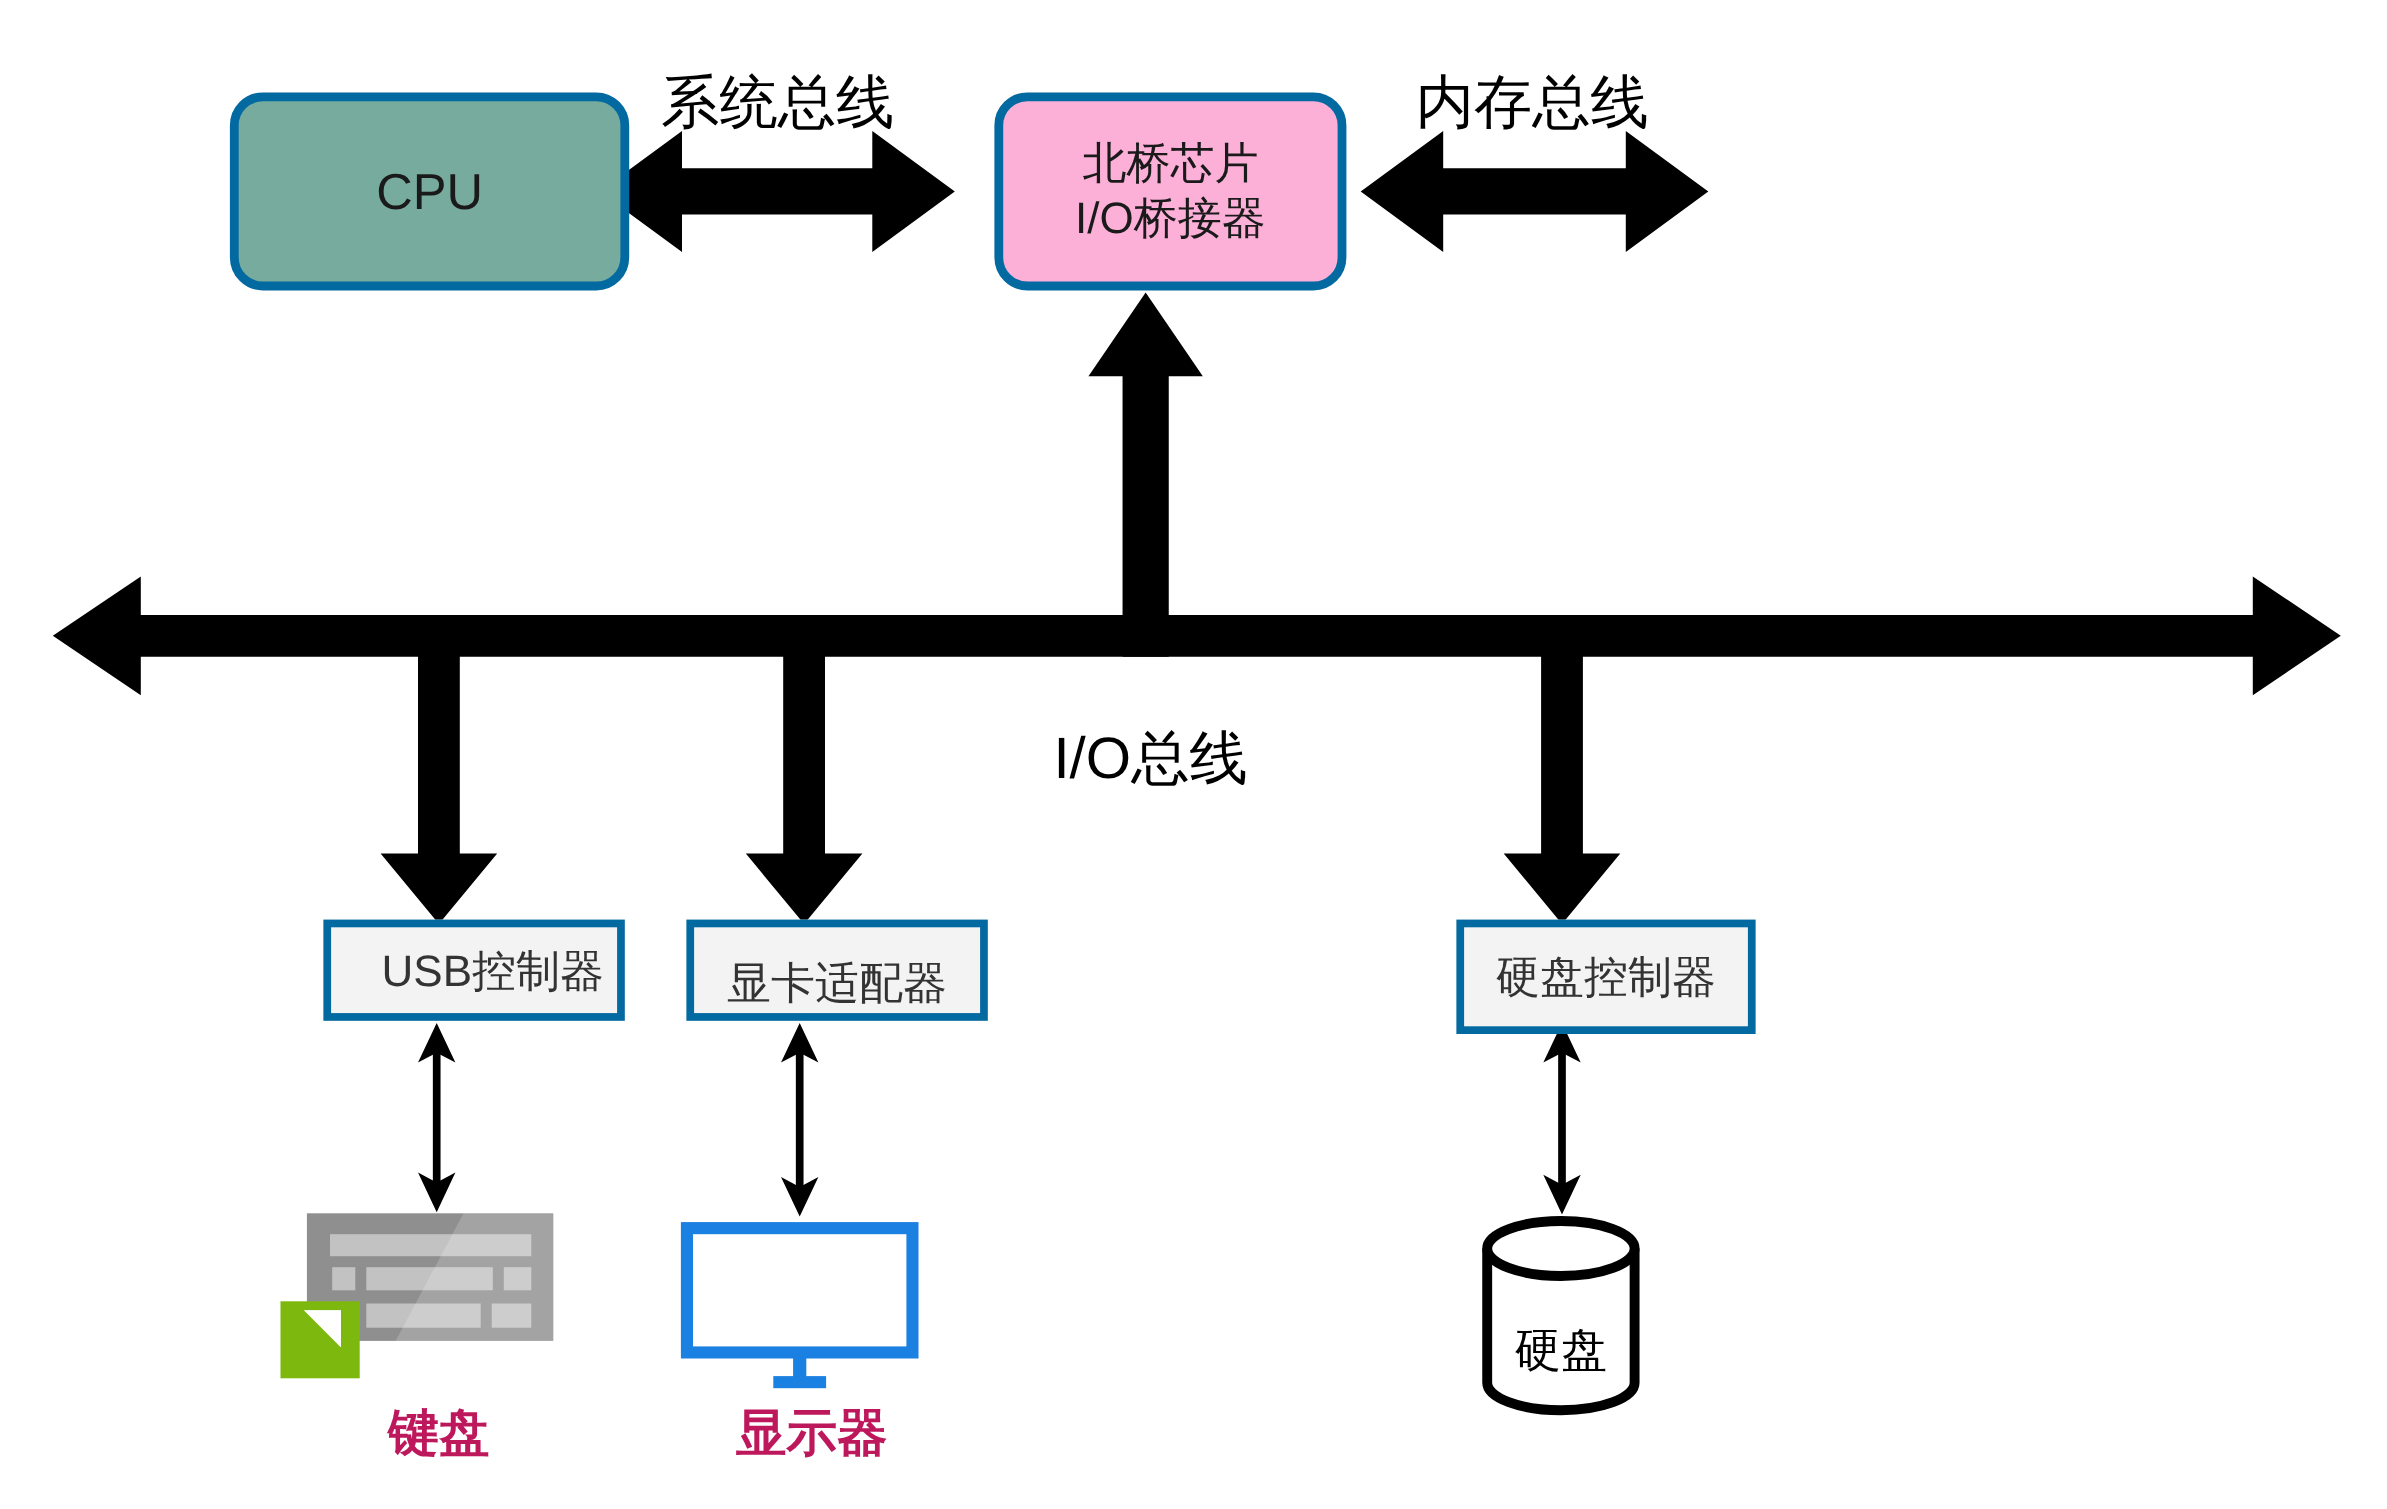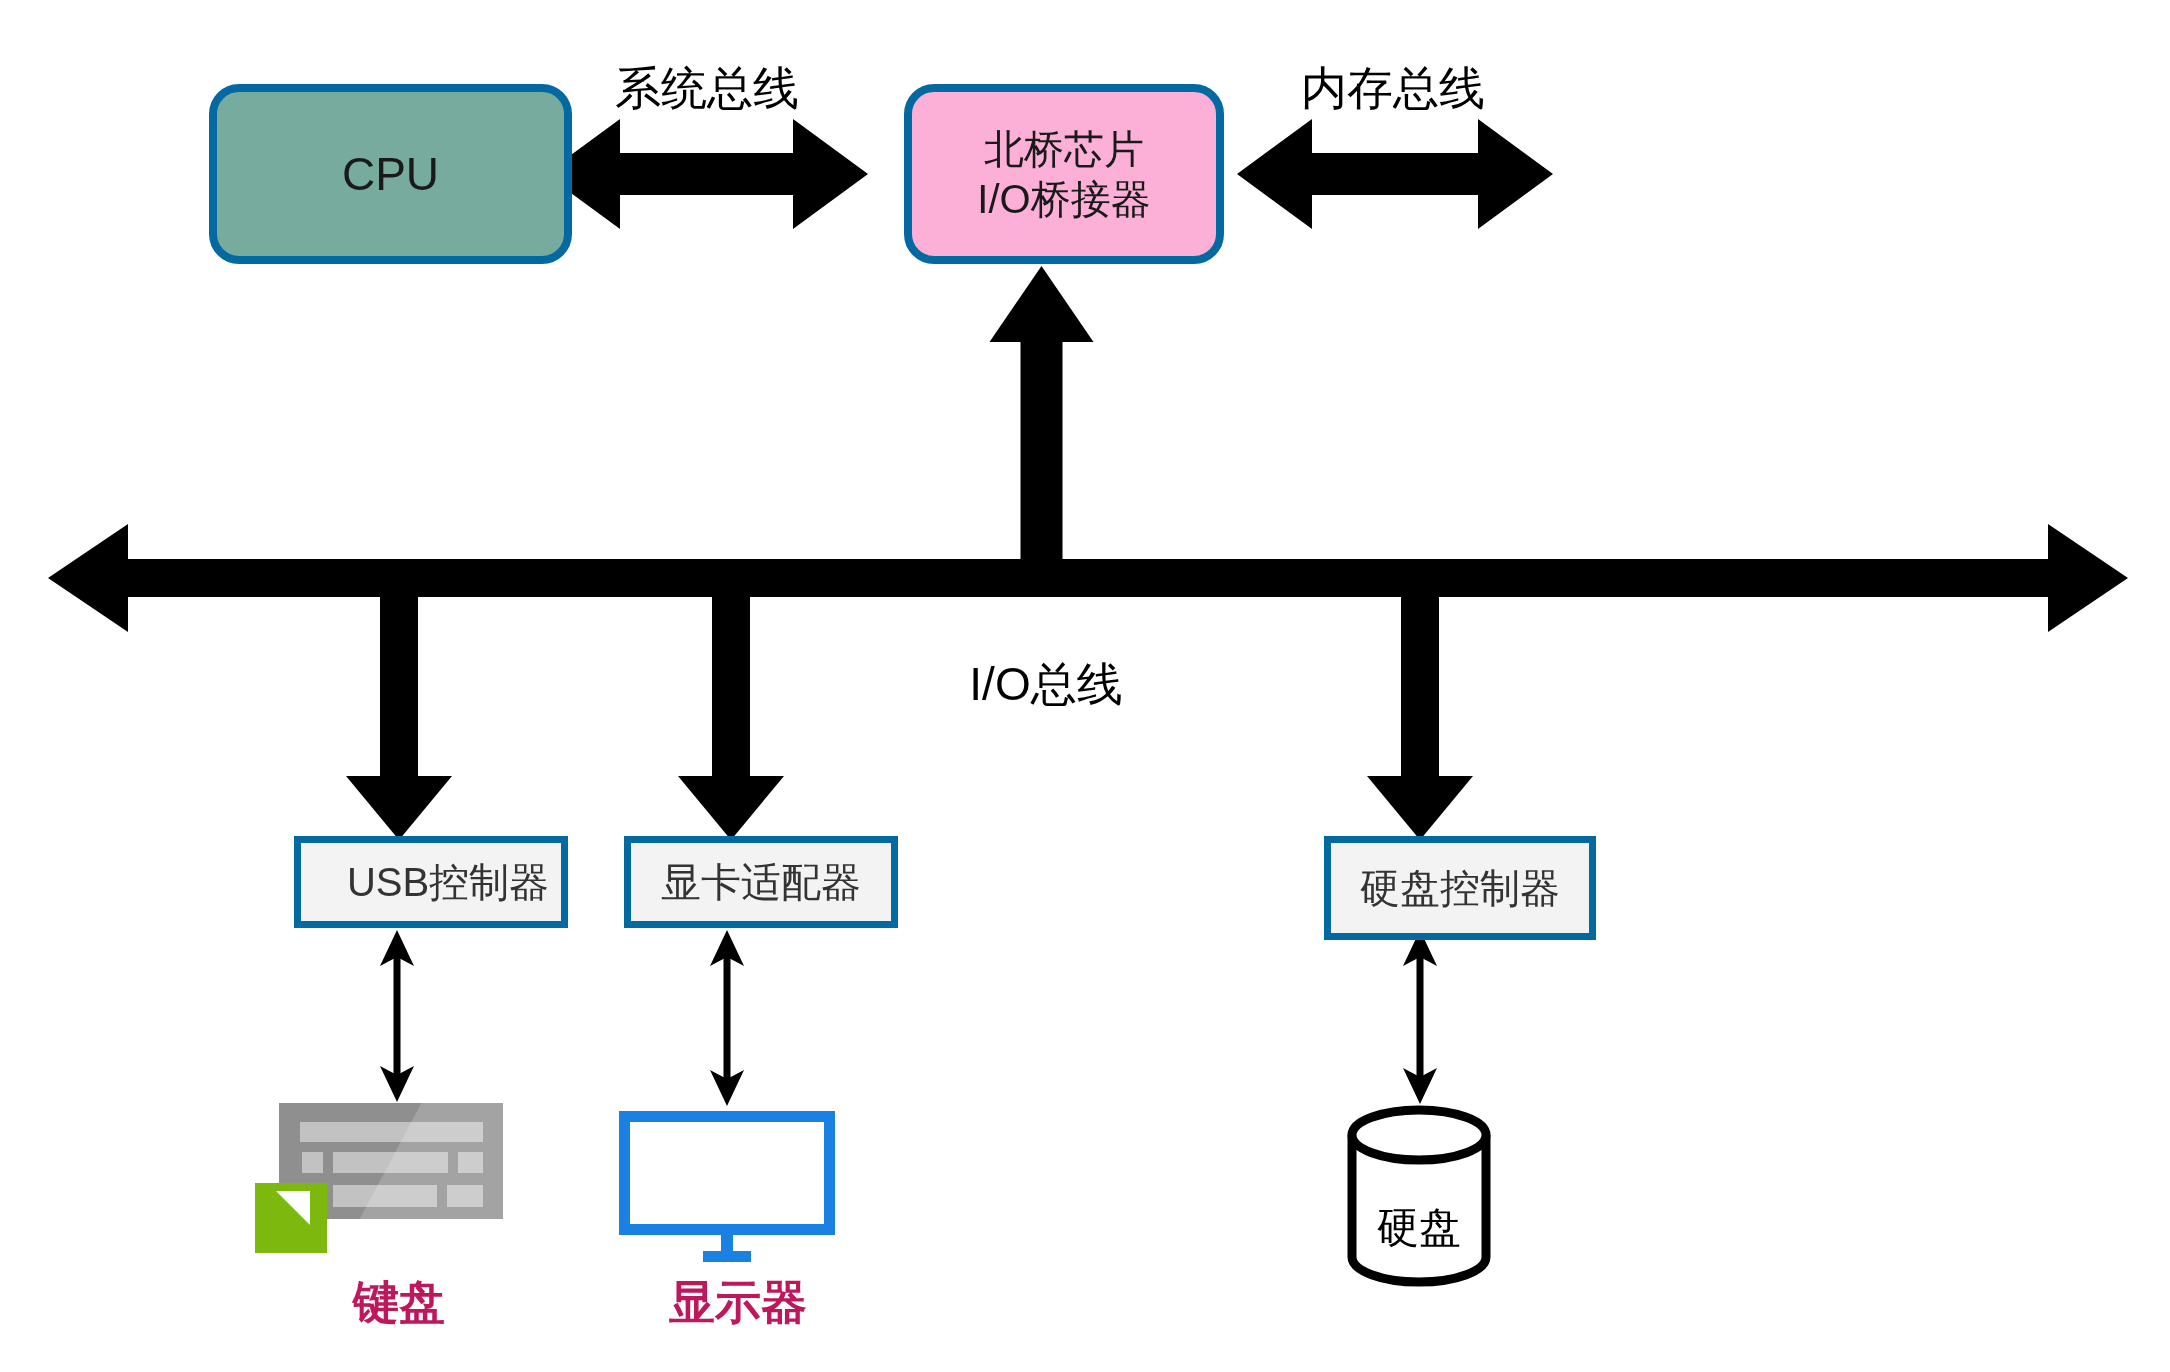--- a/index.html
+++ b/index.html
@@ -13,24 +13,24 @@
     position:absolute;display:flex;align-items:center;justify-content:center;
     text-align:center;z-index:2;background:#F3F3F3;border:7px solid #0369a1;
     font-size:40px;font-weight:500;color:#333;margin-left:34px;
   }
   
   .cpu{left:175px;top:84px;width:363px;height:180px;background:#76AB9E;border-width:8px;border-radius:30px;font-size:46px;color:#1a1a1a;}
   .northbridge{left:870px;top:84px;width:320px;height:180px;background:#FCB0D8;border-width:8px;border-radius:30px;flex-direction:column;line-height:1.25;font-size:40px;color:#1a1a1a;}
   .memory{left:1555px;top:86px;width:365px;height:176px;border-width:8px;font-size:42px;}
   
   .ctrl-usb{left:260px;top:836px;width:274px;height:92px;padding-left:34px;}
-  .ctrl-gpu{left:590px;top:836px;width:274px;height:92px;}
+  .ctrl-gpu{left:590px;top:836px;width:274px;height:92px;align-items:flex-end;}
   .ctrl-disk{left:1290px;top:836px;width:272px;height:104px;}
   
-  .buslabel{position:absolute;z-index:2;font-size:46px;font-weight:500;color:#000;transform:translateX(-50%);white-space:nowrap;}
+  .buslabel{position:absolute;z-index:2;font-size:53px;font-weight:500;color:#000;transform:translateX(-50%);white-space:nowrap;}
   .syslabel{left:707px;top:58px;}
   .memlabel{left:1393px;top:58px;}
   .iolabel{left:1046px;top:654px;}
   .devlabel{position:absolute;z-index:2;font-size:46px;font-weight:600;color:#be185d;transform:translateX(-50%);white-space:nowrap;}
   .kbdlabel{left:399px;top:1272px;}
   .monlabel{left:738px;top:1272px;}
   
   .kbd{position:absolute;left:279px;top:1103px;width:224px;height:116px;background:#8F8F8F;z-index:2;}
   .kbd .gloss{position:absolute;left:0;top:0;width:100%;height:100%;background:linear-gradient(118deg,rgba(255,255,255,0) 49.7%,rgba(255,255,255,0.18) 50%);}
   .kbd .key{position:absolute;background:#C2C2C2;}

